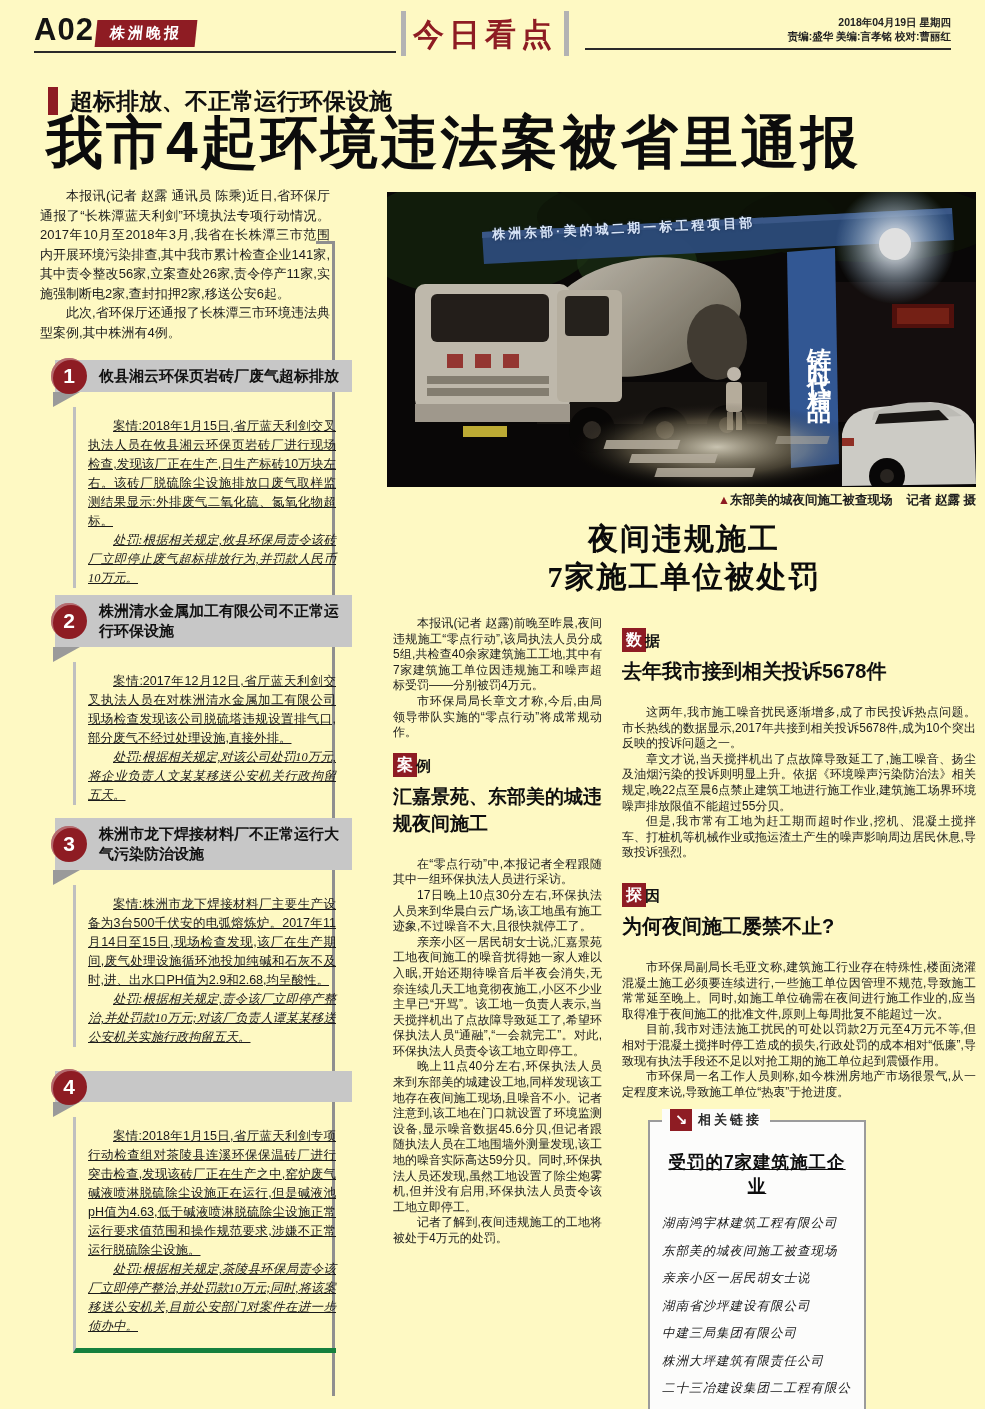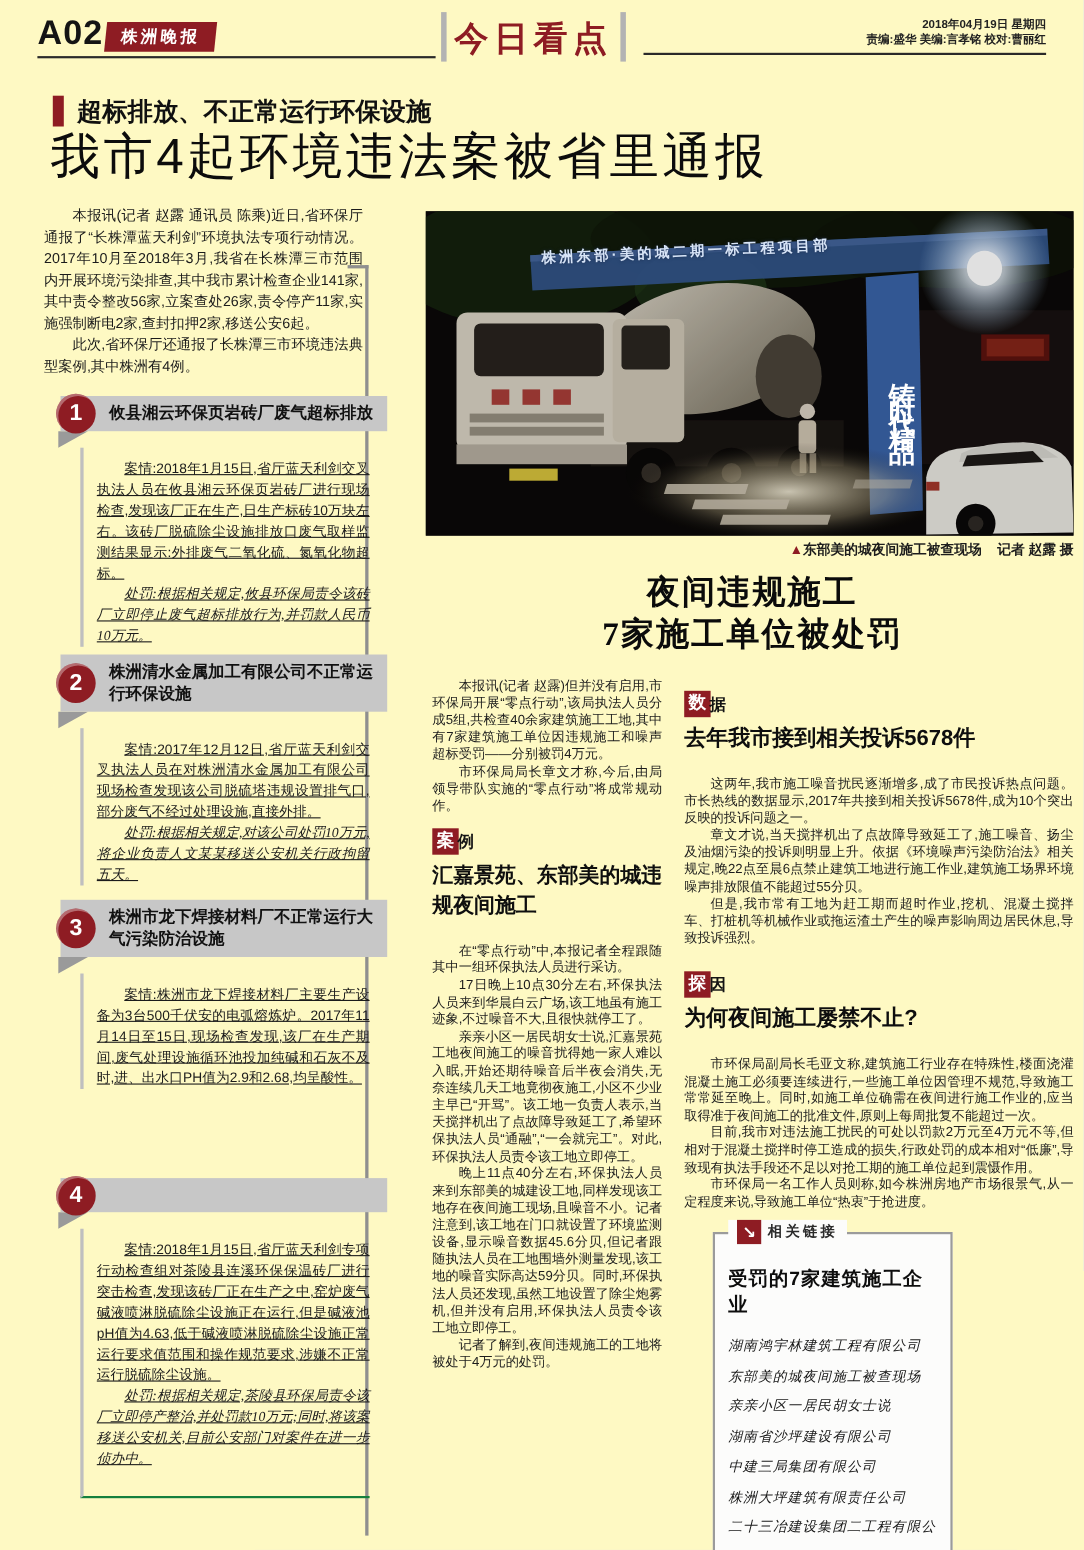--- a/index.html
+++ b/index.html
@@ -13,41 +13,41 @@
   .rule-left{position:absolute;left:34px;top:51px;width:362px;height:2px;background:#2a2a2a;}
   .rule-right{position:absolute;left:585px;top:48px;width:366px;height:2px;background:#2a2a2a;}
   .secbar{position:absolute;top:11px;width:5px;height:45px;background:#b3b3b3;}
   .secbar.l{left:401px;} .secbar.r{left:564px;}
   .sectitle{position:absolute;left:409px;top:14px;width:152px;text-align:center;font-size:31px;font-weight:800;
             color:#8e1c23;letter-spacing:5px;font-family:"Liberation Serif","DejaVu Serif",serif;}
   .hdr-right{position:absolute;left:585px;top:15px;width:366px;text-align:right;font-size:10.5px;font-weight:700;line-height:14px;color:#222;}
   
   .kicker{position:absolute;left:48px;top:87px;border-left:10px solid #8e1c23;padding-left:12px;
           font-size:23px;font-weight:800;color:#101010;line-height:28px;}
-  .headline{position:absolute;left:46px;top:115px;width:920px;font-size:45px;font-weight:400;
+  .headline{position:absolute;left:46px;top:115px;width:920px;font-size:57px;font-weight:700;
             letter-spacing:3px;color:#0c0c0c;line-height:54px;}
   
   .leftcol{position:absolute;left:40px;top:186px;width:312px;}
   .intro p{margin:0;font-size:13px;line-height:19.5px;text-align:justify;text-indent:2em;width:290px;color:#1b1b1b;}
   .divider{position:absolute;left:316px;top:241px;width:16px;height:1152px;
            border-top:3px solid #8f8f8f;border-right:3px solid #8f8f8f;}
   .cases{margin-top:18px;}
   .case{position:relative;}
   .case:nth-of-type(1){min-height:235px;} .case:nth-of-type(2){min-height:223px;}
   .case:nth-of-type(3){min-height:253px;} .case:nth-of-type(4){min-height:300px;}
   .case-bar{position:relative;margin-left:15px;width:297px;box-sizing:border-box;background:#c7c7c7;
             padding:6px 6px 6px 44px;font-size:15px;font-weight:800;line-height:20px;min-height:31px;color:#111;}
   .case-num{position:absolute;left:-4px;top:50%;transform:translateY(-50%);width:36px;height:36px;border-radius:50%;
             background:#8e1c23;color:#fff;font-size:21px;font-weight:800;text-align:center;line-height:36px;
             box-shadow:inset 2px 2px 0 rgba(255,255,255,.35);}
   .case-fold{margin-left:13px;width:0;height:0;border-top:15px solid #9a9a9a;border-right:27px solid transparent;}
   .case-body{margin:0 0 0 33px;border-left:3px solid #bfbfbf;padding:10px 0 0 12px;width:248px;}
   .case-body p{margin:0;font-size:12.5px;line-height:19px;text-align:justify;text-indent:2em;color:#1b1b1b;text-decoration:underline;}
   .case-body p.penalty{font-family:"Liberation Serif","DejaVu Serif",serif;font-style:italic;}
-  .case:nth-of-type(4) .case-body{border-bottom:2px solid #15803d;padding-bottom:24px;}
+  .case:nth-of-type(4) .case-body{border-bottom:5px solid #15803d;padding-bottom:12px;}
   
   .photo{position:absolute;left:387px;top:192px;width:589px;height:295px;background:#0c0a09;overflow:hidden;}
   .photo svg{position:absolute;left:0;top:0;}
   .gate-text{position:absolute;left:105px;top:24px;width:430px;transform:rotate(-2.6deg);
              color:#d7e4f7;font-size:13px;font-weight:700;letter-spacing:3px;text-shadow:0 0 3px #1b2c4d;}
   .pillar-text{position:absolute;left:404px;top:66px;width:44px;height:206px;writing-mode:vertical-rl;
                text-align:center;color:#fff;font-size:24px;font-weight:800;letter-spacing:13px;
                font-family:"Liberation Serif","DejaVu Serif",serif;}
   .caption{position:absolute;left:387px;top:492px;width:589px;text-align:right;font-size:12.5px;font-weight:700;color:#1d1d1d;}
   .caption .tri{color:#8e1c23;}
@@ -66,21 +66,21 @@
   .col2 .subhead{font-size:20px;}
   .gap{height:10px;}
   
   .related{position:relative;margin:20px 0 0 26px;width:218px;border:2px solid #9b9b9b;
            padding:26px 12px 14px;box-sizing:border-box;background:#fcfcfb;}
   .related-label{position:absolute;top:-13px;left:12px;background:#fcfcfb;display:flex;align-items:center;
                  padding:0 8px;}
   .rel-arrow{width:22px;height:22px;background:#8e1c23;color:#fff;font-size:15px;font-weight:900;
              display:flex;align-items:center;justify-content:center;margin-right:6px;}
   .rel-label-text{font-size:13px;font-weight:800;letter-spacing:3px;color:#2b2b2b;}
-  .rel-title{text-align:left;font-size:17.5px;font-weight:800;color:#0d0d0d;margin:2px 0 12px;letter-spacing:1px;}
+  .rel-title{text-align:center;font-size:17.5px;font-weight:800;color:#0d0d0d;margin:2px 0 12px;letter-spacing:1px;text-decoration:underline;}
   .company{font-size:12.5px;line-height:27.5px;color:#161616;font-style:italic;
            font-family:"Liberation Serif","DejaVu Serif",serif;letter-spacing:1px;}
 </style>
 </head>
 <body>
 
 <div class="page">
 
   <div class="pageno">A02</div>
   <div class="masthead">株洲晚报</div>
@@ -128,20 +128,21 @@
         </div>
       </section>
         <section class="case">
         <div class="case-bar">
           <span class="case-num">3</span>
           <span class="case-title">株洲市龙下焊接材料厂不正常运行大气污染防治设施</span>
         </div>
         <div class="case-fold"></div>
         <div class="case-body">
           <p class="facts">案情:株洲市龙下焊接材料厂主要生产设备为3台500千伏安的电弧熔炼炉。2017年11月14日至15日,现场检查发现,该厂在生产期间,废气处理设施循环池投加纯碱和石灰不及时,进、出水口PH值为2.9和2.68,均呈酸性。</p>
+          <p class="penalty">处罚:根据相关规定,责令该厂立即停产整治,并处罚款10万元;对该厂负责人谭某某移送公安机关实施行政拘留五天。</p>
         </div>
       </section>
         <section class="case">
         <div class="case-bar">
           <span class="case-num">4</span>
         </div>
         <div class="case-fold"></div>
         <div class="case-body">
           <p class="facts">案情:2018年1月15日,省厅蓝天利剑专项行动检查组对茶陵县连溪环保保温砖厂进行突击检查,发现该砖厂正在生产之中,窑炉废气碱液喷淋脱硫除尘设施正在运行,但是碱液池pH值为4.63,低于碱液喷淋脱硫除尘设施正常运行要求值范围和操作规范要求,涉嫌不正常运行脱硫除尘设施。</p>
           <p class="penalty">处罚:根据相关规定,茶陵县环保局责令该厂立即停产整治,并处罚款10万元;同时,将该案移送公安机关,目前公安部门对案件在进一步侦办中。</p>
@@ -236,21 +237,21 @@
     <span class="tri">▲</span><span>东部美的城夜间施工被查现场</span><span class="credit">记者 赵露 摄</span>
   </div>
 
   <div class="hl2">
     <div>夜间违规施工</div>
     <div>7家施工单位被处罚</div>
   </div>
 
   <div class="col1 body">
     <div>
-        <p>本报讯(记者 赵露)但并没有启用,市环保局开展“零点行动”,该局执法人员分成5组,共检查40余家建筑施工工地,其中有7家建筑施工单位因违规施工和噪声超标受罚——分别被罚4万元。</p>
+        <p>本报讯(记者 赵露)前晚至昨晨,夜间违规施工“零点行动”,该局执法人员分成5组,共检查40余家建筑施工工地,其中有7家建筑施工单位因违规施工和噪声超标受罚——分别被罚4万元。</p>
         <p>市环保局局长章文才称,今后,由局领导带队实施的“零点行动”将成常规动作。</p>
       </div>
     <div class="tag">
       <span class="tag-box">案</span>
       <span class="tag-rest">例</span>
     </div>
     <div class="subhead">汇嘉景苑、东部美的城违规夜间施工</div>
     <div class="gap"></div>
     <div>
         <p>在“零点行动”中,本报记者全程跟随其中一组环保执法人员进行采访。</p>

